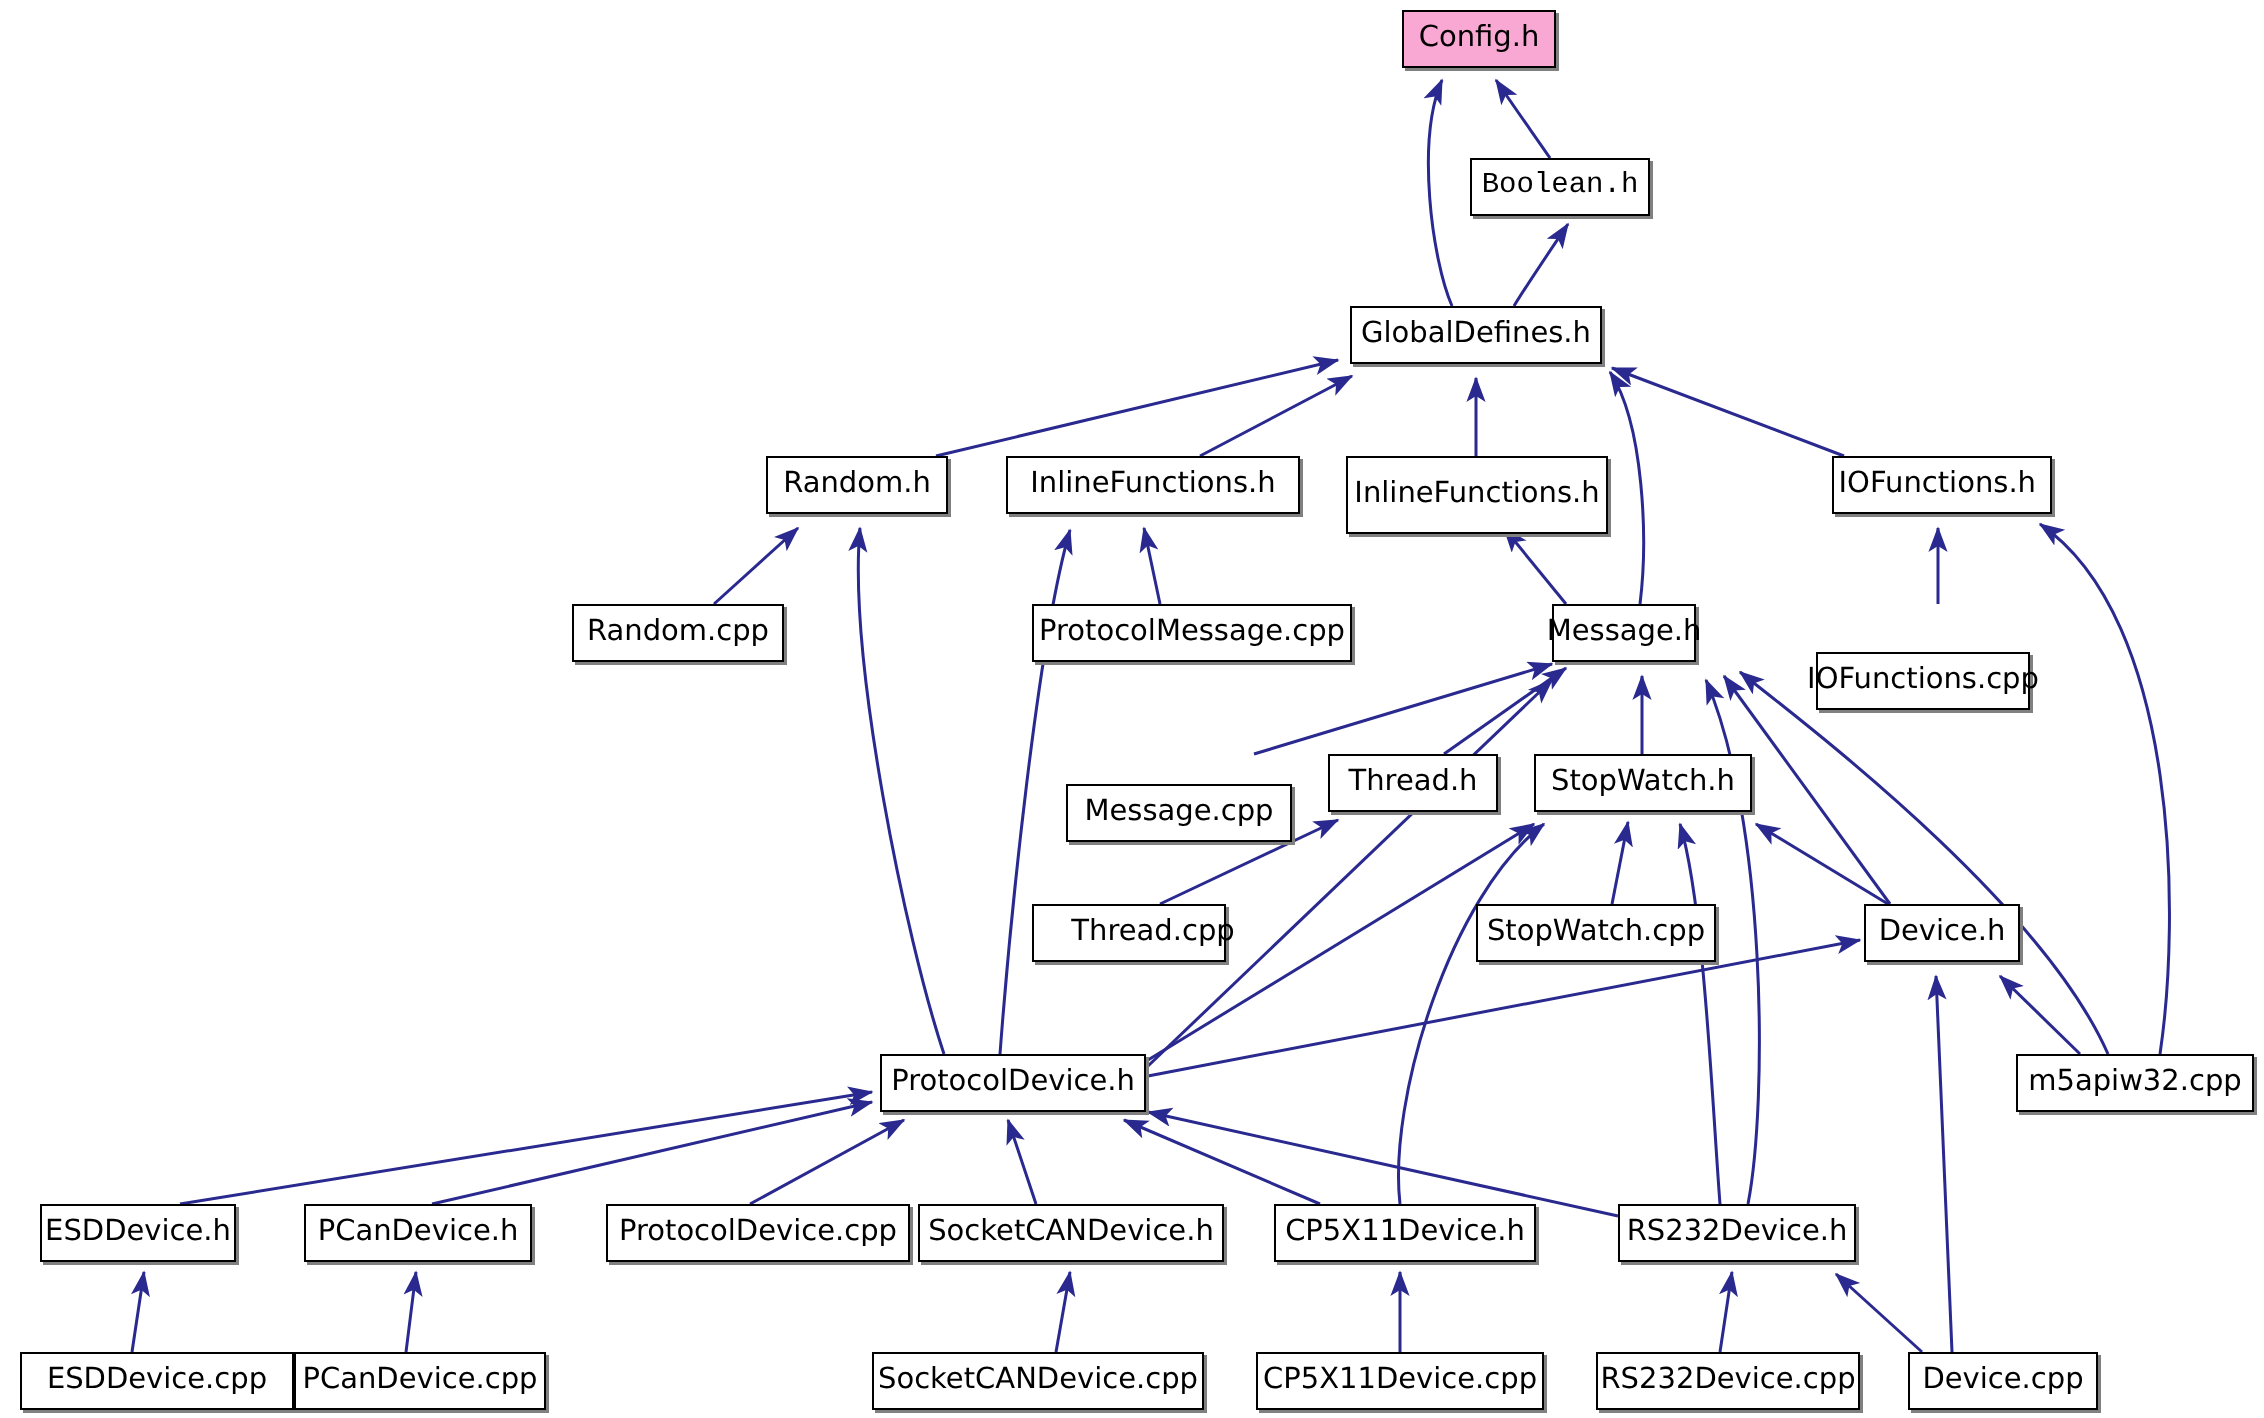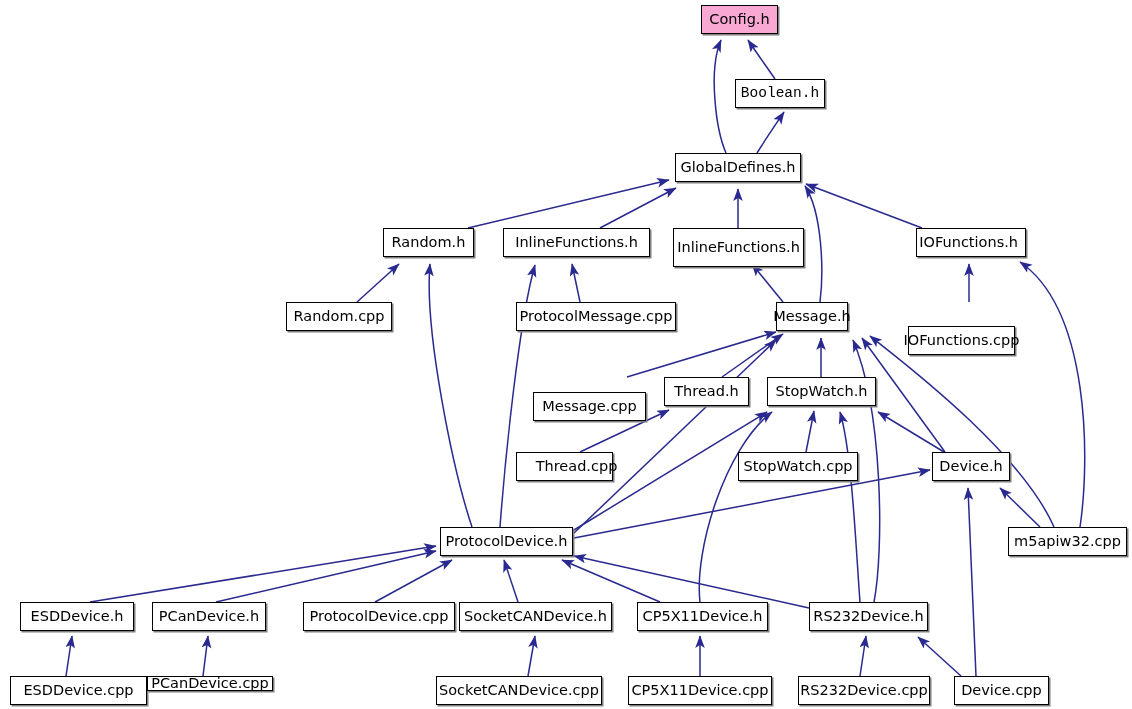--- a/index.html
+++ b/index.html
@@ -152,42 +152,42 @@
       </div>
       <div class="node" style="left: 932px; top: 452px; width: 78px; height: 29px;">
         <span class="node-label">Device.h</span>
       </div>
       <div class="node" style="left: 440px; top: 527px; width: 133px; height: 29px;">
         <span class="node-label">ProtocolDevice.h</span>
       </div>
       <div class="node" style="left: 1008px; top: 527px; width: 119px; height: 29px;">
         <span class="node-label">m5apiw32.cpp</span>
       </div>
-      <div class="node" style="left: 20px; top: 602px; width: 114px; height: 29px;">
+      <div class="node" style="left: 20px; top: 602px; width: 98px; height: 29px;">
         <span class="node-label">ESDDevice.h</span>
       </div>
       <div class="node" style="left: 152px; top: 602px; width: 114px; height: 29px;">
         <span class="node-label">PCanDevice.h</span>
       </div>
       <div class="node" style="left: 283px; top: 602px; width: 152px; height: 29px; margin-left: 20px;">
         <span class="node-label">ProtocolDevice.cpp</span>
       </div>
       <div class="node" style="left: 459px; top: 602px; width: 153px; height: 29px;">
         <span class="node-label">SocketCANDevice.h</span>
       </div>
       <div class="node" style="left: 637px; top: 602px; width: 131px; height: 29px;">
         <span class="node-label">CP5X11Device.h</span>
       </div>
       <div class="node" style="left: 809px; top: 602px; width: 119px; height: 29px;">
         <span class="node-label">RS232Device.h</span>
       </div>
       <div class="node" style="left: 10px; top: 676px; width: 137px; height: 29px;">
         <span class="node-label">ESDDevice.cpp</span>
       </div>
-      <div class="node" style="left: 147px; top: 676px; width: 126px; height: 15px; text-align: right;">
+      <div class="node" style="left: 147px; top: 676px; width: 126px; height: 29px; text-align: right;">
         <span class="node-label">PCanDevice.cpp</span>
       </div>
       <div class="node" style="left: 436px; top: 676px; width: 166px; height: 29px;">
         <span class="node-label">SocketCANDevice.cpp</span>
       </div>
       <div class="node" style="left: 628px; top: 676px; width: 144px; height: 29px;">
         <span class="node-label">CP5X11Device.cpp</span>
       </div>
       <div class="node" style="left: 798px; top: 676px; width: 132px; height: 29px;">
         <span class="node-label">RS232Device.cpp</span>

